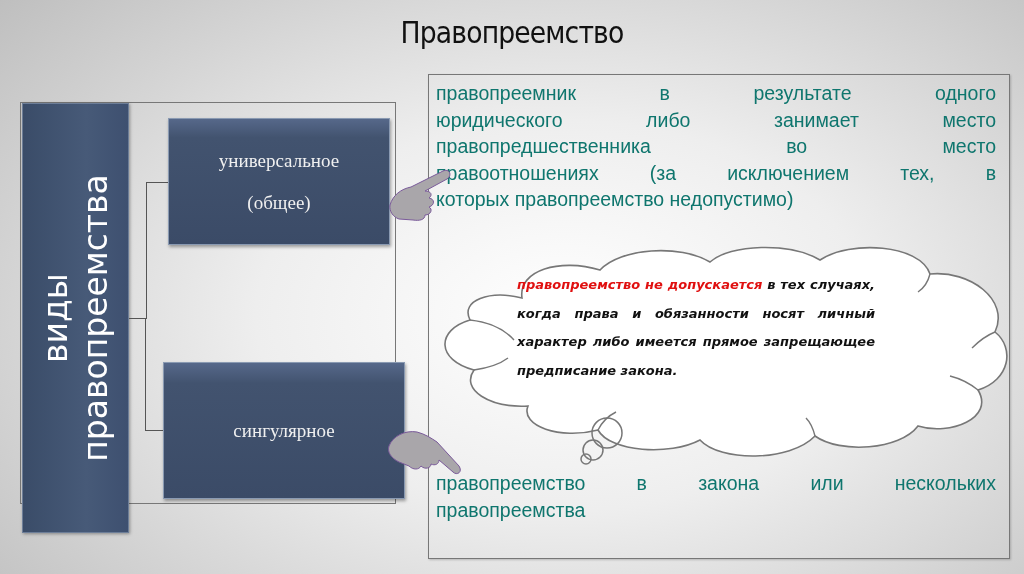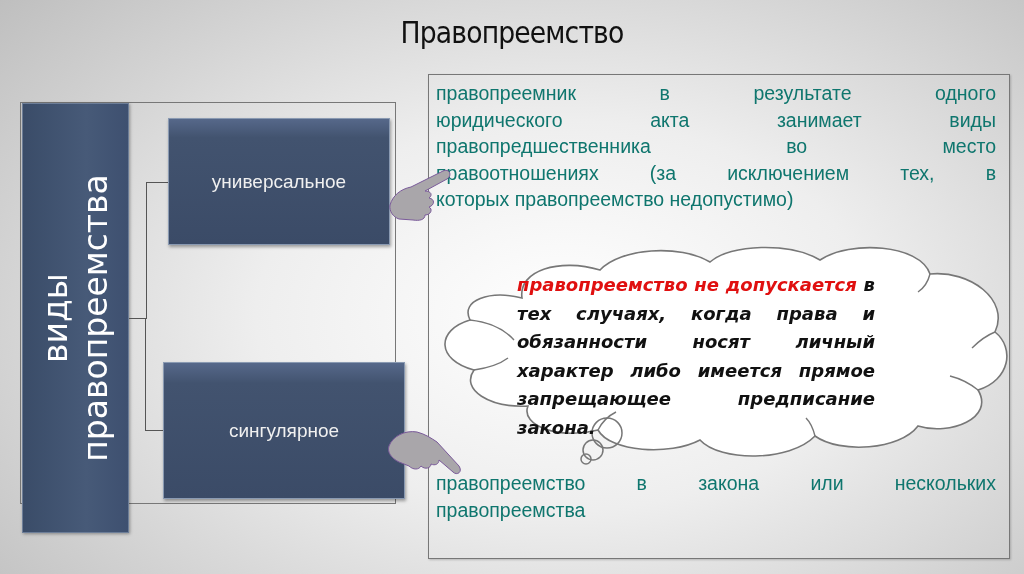--- a/index.html
+++ b/index.html
@@ -26,21 +26,21 @@
   .vert-text {
     position: absolute; left: 50%; top: 50%;
     transform: translate(-50%, -50%) rotate(-90deg);
     white-space: nowrap; color: #fff; text-align: center;
     font-family: "DejaVu Sans", sans-serif; font-size: 33px; line-height: 40px;
   }
   .type-box {
     position: absolute; background: linear-gradient(to bottom, #56688a 0%, #42536f 15%, #3b4b67 100%);
     border: 1px solid #8a9ab2; box-sizing: border-box; color: #f0f0f0;
     display: flex; flex-direction: column; align-items: center; justify-content: center;
-    font-family: Liberation Sans, sans-serif; font-size: 19px; line-height: 42px;
+    font-family: Liberation Serif, serif; font-size: 19px; line-height: 42px;
     box-shadow: 1px 2px 3px rgba(0,0,0,0.35);
   }
   .type-box.universal { left: 168px; top: 118px; width: 222px; height: 127px; }
   .type-box.singular { left: 163px; top: 362px; width: 242px; height: 137px; }
   .conn { position: absolute; background: #555; }
   .frame-right {
     position: absolute; left: 428px; top: 74px; width: 582px; height: 485px;
     border: 1px solid #777; box-sizing: border-box;
     box-shadow: 1px 1px 2px rgba(0,0,0,0.2);
   }
@@ -48,21 +48,21 @@
     position: absolute; left: 436px; width: 560px; text-align: justify; text-align-last: auto;
     font-family: Liberation Sans, sans-serif; font-size: 19.5px; line-height: 26.5px; color: #0f766e;
   }
   .def-text.top { top: 80px; }
   .def-text.bottom { top: 470px; }
   .justify-line { display: block; text-align: justify; text-align-last: justify; }
   .cloud { position: absolute; left: 430px; top: 240px; width: 580px; height: 230px; }
   .cloud-text {
     position: absolute; left: 517px; top: 271px; width: 358px;
     font-family: "DejaVu Sans", sans-serif; font-style: italic; font-weight: bold;
-    font-size: 18px; line-height: 28.5px; color: #111; text-align: justify;
+    font-size: 13px; line-height: 28.5px; color: #111; text-align: justify;
   }
   .cloud-text .red { color: #e01010; }
   .hand { position: absolute; }
 </style>
 </head>
 <body>
 
 <div class="title">Правопреемство</div>
 
 <div class="frame-left"></div>
@@ -75,31 +75,32 @@
 </div>
 
 <div class="conn" style="left:129px;top:318px;width:17px;height:1px;"></div>
 <div class="conn" style="left:146px;top:182px;width:1px;height:137px;"></div>
 <div class="conn" style="left:146px;top:182px;width:22px;height:1px;"></div>
 <div class="conn" style="left:145px;top:318px;width:1px;height:112px;"></div>
 <div class="conn" style="left:145px;top:430px;width:18px;height:1px;"></div>
 
 <div class="type-box universal">
   <div>универсальное</div>
+  <div>(общее)</div>
 </div>
 
 <div class="type-box singular">
   <div>сингулярное</div>
 </div>
 
 <div class="frame-right"></div>
 
 <div class="def-text top">
   <span class="justify-line">правопреемник в результате одного</span>
-  <span class="justify-line">юридического акта занимает виды</span>
+  <span class="justify-line">юридического либо занимает место</span>
   <span class="justify-line">правопредшественника во место</span>
   <span class="justify-line">правоотношениях (за исключением тех, в</span>
   <span style="display:block;">которых правопреемство недопустимо)</span>
 </div>
 
 <svg class="cloud" viewBox="0 0 580 230" width="580" height="230">
   <path d="M92,58 C88,30 130,18 170,30 C190,8 250,4 280,22 C300,4 360,2 390,20 C420,0 490,4 500,34
            C540,30 580,60 565,92 C585,108 580,140 548,150 C565,178 520,196 488,186
            C470,210 410,214 385,196 C360,222 290,222 270,200 C240,216 180,212 168,190
            C130,200 90,186 98,166 C60,168 30,150 44,130 C6,120 6,90 40,80 C30,60 60,50 92,58 Z" fill="#ffffff" stroke="#777" stroke-width="1.6"></path>

